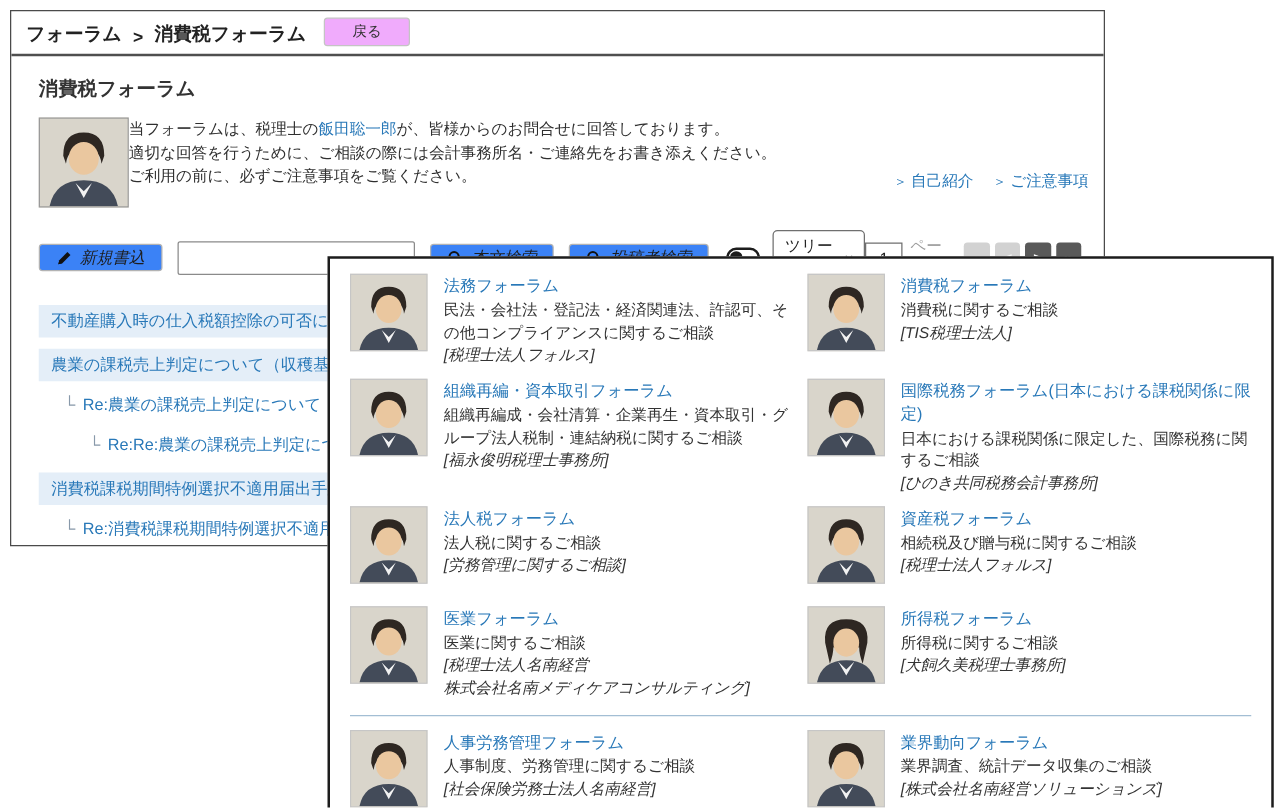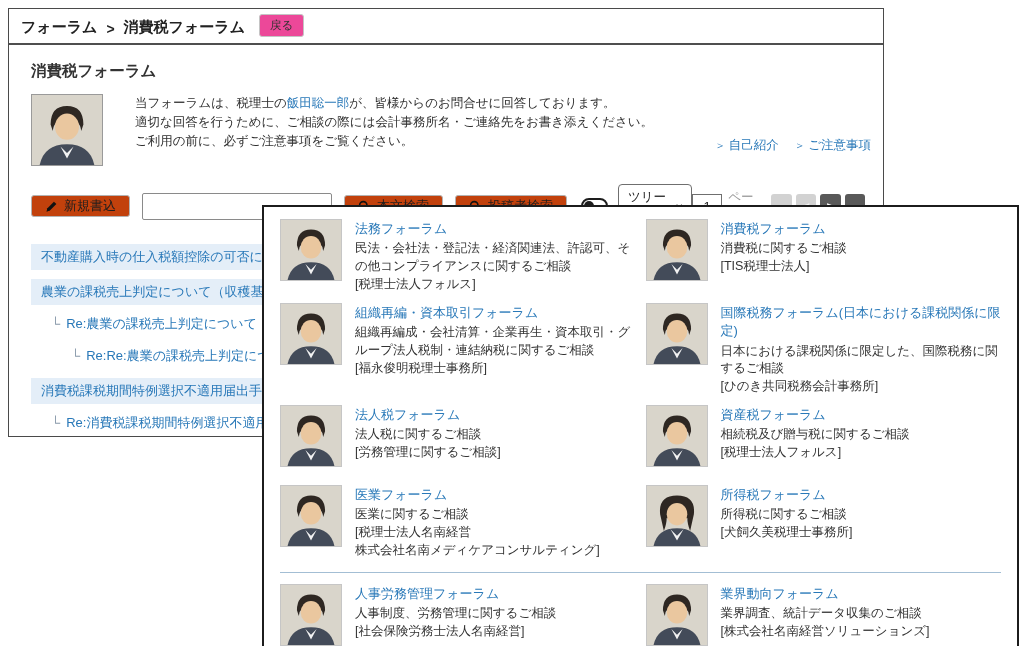--- a/index.html
+++ b/index.html
@@ -4,32 +4,32 @@
 <style>
   * { box-sizing: border-box; margin: 0; padding: 0; }
   html,body { width:1026px; height:646px; background:#fff; font-family:"Liberation Sans","DejaVu Sans",sans-serif; position:relative; overflow:hidden; }
   a { text-decoration:none; }
 
   
   .forum-window { position:absolute; left:8px; top:8px; width:876px; height:429px; background:#fff; border:1px solid #4a4a4a; overflow:hidden; }
   .crumb-bar { display:flex; align-items:flex-end; padding:5px 12px 6px; border-bottom:2px solid #4f4f4f; }
   .crumb { font-size:15px; font-weight:bold; color:#222; }
   .crumb-sep { margin:0 9px; font-size:14px; font-weight:bold; color:#222; }
-  .back-btn { margin-left:14px; background:#ec4899; border:1px solid #c4c4c4; border-radius:3px; padding:3px 10px; font-size:11.5px; color:#333; cursor:pointer; }
+  .back-btn { margin-left:14px; background:#f0abfc; border:1px solid #c4c4c4; border-radius:3px; padding:3px 22px; font-size:11.5px; color:#333; cursor:pointer; }
   .page-title { margin:16px 0 0 22px; font-size:15.5px; font-weight:bold; color:#333; }
   .profile { display:flex; margin:12px 22px 0; }
   .photo-lg { width:72px; height:72px; border:1px solid #9a9a9a; background:#d9d5cb; flex:0 0 auto; }
   .photo-lg svg, .photo svg { display:block; width:100%; height:100%; }
-  .intro { margin-left:32px; font-size:12.5px; line-height:19px; color:#2f2f2f; }
+  .intro { margin-left:0; font-size:12.5px; line-height:19px; color:#2f2f2f; }
   .link { color:#2878b8; cursor:pointer; }
   .info-links { position:absolute; right:12px; top:128px; font-size:12.5px; color:#2878b8; }
   .info-links .marker { margin:0 3px 0 12px; font-size:11px; }
 
   .toolbar { display:flex; align-items:center; margin:18px 18px 0 22px; }
-  .btn { display:inline-flex; align-items:center; gap:6px; background:#c2410c; border:1px solid #b3b3b3; border-radius:3px; padding:1px 13px; font-size:13px; color:#1d1d1d; cursor:pointer; white-space:nowrap; }
+  .btn { display:inline-flex; align-items:center; gap:6px; background:#3b82f6; border:1px solid #b3b3b3; border-radius:3px; padding:1px 13px; font-size:13px; color:#1d1d1d; cursor:pointer; white-space:nowrap;font-style:italic; }
   .search-input { width:198px; height:27px; border:1px solid #8a8a8a; border-radius:2px; margin:0 12px; padding:0 6px; font-size:13px; }
   .btn + .btn { margin-left:12px; }
   .toggle { width:27px; height:16px; border:2px solid #1d1d1d; border-radius:9px; position:relative; margin:0 10px 0 14px; cursor:pointer; flex:0 0 auto; }
   .toggle::after { content:""; position:absolute; left:1px; top:1px; width:10px; height:10px; border-radius:50%; background:#1d1d1d; }
   .select { display:inline-flex; align-items:center; gap:7px; background:#fff; border:1px solid #6f6f6f; border-radius:4px; padding:4px 9px; font-size:12.5px; color:#222; cursor:pointer; }
   .pagination { margin-left:auto; display:flex; align-items:center; }
   .page-input { width:30px; height:25px; border:1px solid #6f6f6f; text-align:center; font-size:13px; color:#222; }
   .page-label { font-size:12.5px; color:#9a9a9a; margin:0 8px 0 6px; }
   .pg-btn { width:25px; height:25px; border:none; border-radius:3px; font-size:13px; font-weight:bold; margin-left:4px; display:inline-flex; align-items:center; justify-content:center; cursor:pointer; }
   .pg-btn.disabled { background:#d2d2d2; color:#f4f4f4; }
@@ -43,21 +43,21 @@
   .thread-row.top-gap { margin-top:9px; }
   .tprefix { color:#8899aa; margin-right:6px; }
 
   
   .dir-panel { position:absolute; left:262px; top:205px; width:757px; height:556px; background:#fff; border:2px solid #1c1c1c; padding:12px 16px; overflow:hidden; }
   .dir-grid { display:grid; grid-template-columns:1fr 1fr; column-gap:10px; row-gap:9px; }
   .card { display:flex; gap:13px; min-height:71px; }
   .photo { width:62px; height:62px; border:1px solid #c6c6c6; background:#d9d5cb; flex:0 0 auto; }
   .card-text { font-size:12.5px; line-height:1.42; color:#333; padding-top:1px; }
   .card-title { display:block; font-size:13px; color:#2878b8; margin-bottom:2px; cursor:pointer; }
-  .card-office { white-space:pre-line; }
+  .card-office { white-space:pre-line;font-style:italic; }
   .divider { grid-column:1 / -1; border-top:1px solid #a3bed4; margin:3px 0 2px; }
 
   .icon-svg { display:block; }
 </style>
 </head>
 <body>
 
 <div class="forum-window">
 
   <div class="crumb-bar">

